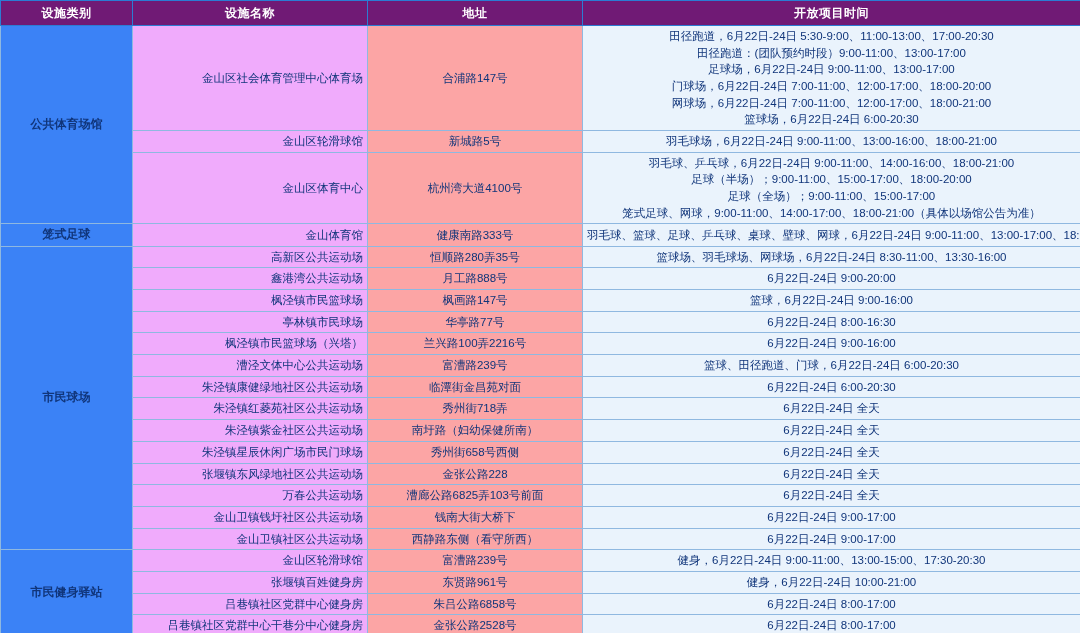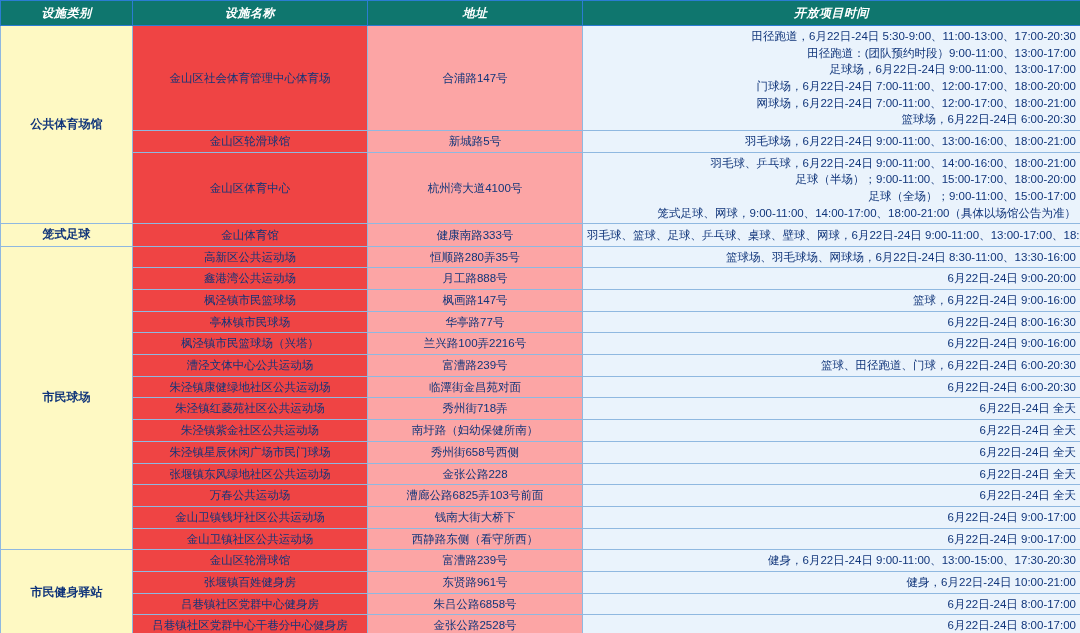--- a/index.html
+++ b/index.html
@@ -19,53 +19,52 @@
     table-layout: fixed;
     font-size: 11.5px;
     color: #0b2f6b;
   }
   table.facility-table col.c1 { width: 132px; }
   table.facility-table col.c2 { width: 235px; }
   table.facility-table col.c3 { width: 215px; }
   table.facility-table col.c4 { width: 498px; }
 
   table.facility-table th {
-    background: #0f766e;
+    background: #701a75;
     color: #ffffff;
     font-weight: bold;
     text-align: center;
     border: 1px solid #2b7cd3;
     height: 22px;
     font-size: 12px;
     letter-spacing: 0.5px;
-    font-style: italic;
   }
   table.facility-table td {
     border: 1px solid #8fb8e0;
     padding: 2px 4px;
     vertical-align: middle;
     line-height: 1.45;
     color: #10357a;
   }
   td.cat {
     text-align: center;
     font-weight: bold;
-    background: #fef9c3;
+    background: #3b82f6;
     font-size: 12px;
   }
   td.name {
-    text-align: center;
-    background: #ef4444;
+    text-align: right;
+    background: #f0abfc;
   }
   td.addr {
     text-align: center;
     background: #fca5a5;
   }
   td.time {
-    text-align: right;
+    text-align: center;
     background: #eaf3fc;
     padding-left: 6px;
   }
   td.time .ln {
     display: block;
     white-space: nowrap;
   }
 </style>
 </head>
 <body>

